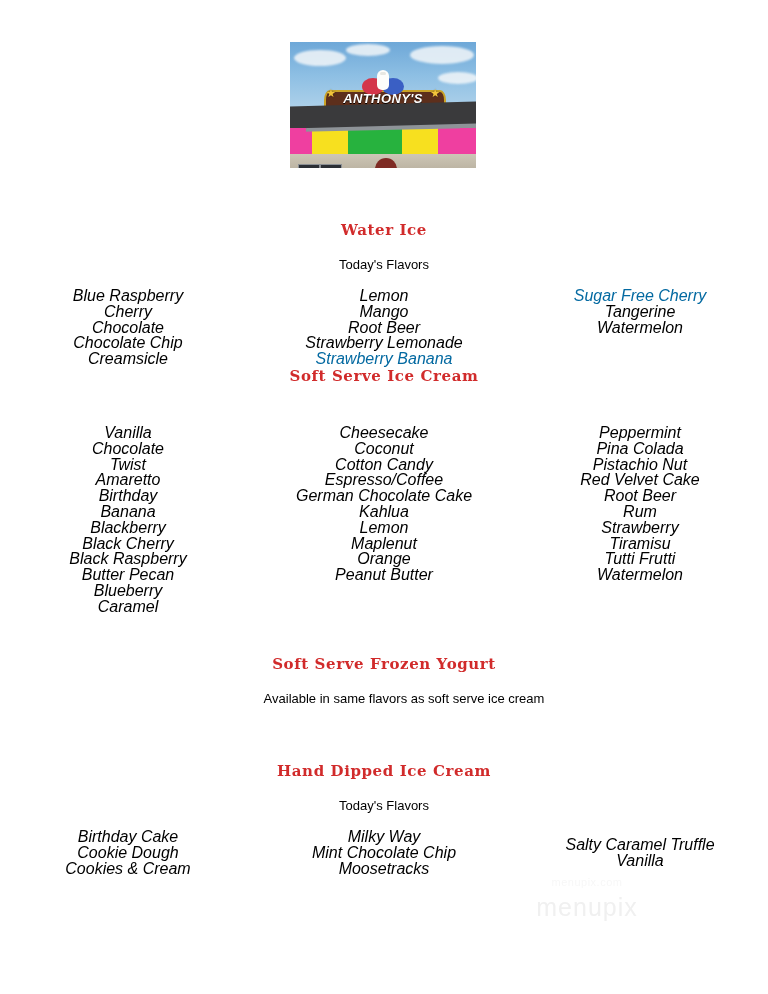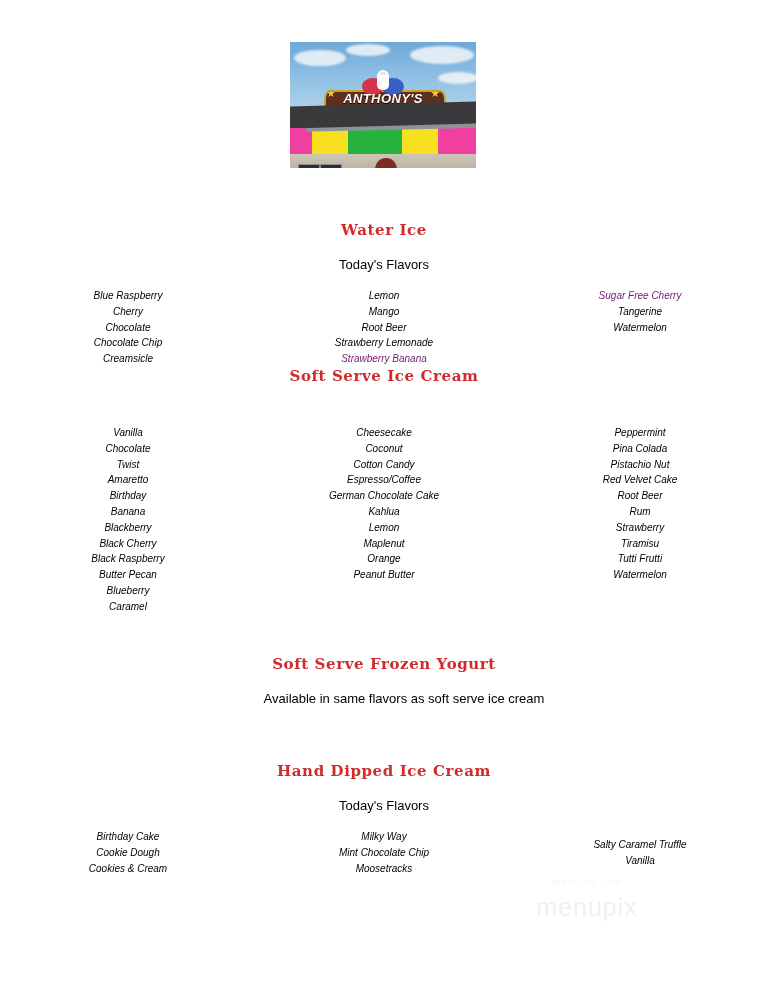--- a/index.html
+++ b/index.html
@@ -223,27 +223,27 @@
     width: 768px;
     display: flex;
   }
   .col {
     flex: 0 0 256px;
     width: 256px;
     text-align: center;
   }
   .col .flavor {
     font-style: italic;
-    font-size: 10px;
+    font-size: 16px;
     line-height: 15.8px;
     color: #000;
     white-space: nowrap;
   }
   .col .flavor.hl {
-    color: #701a75;
+    color: #0369a1;
   }
 
   
   .watermark {
     position: absolute;
     left: 512px;
     top: 893px;
     width: 150px;
     text-align: center;
     font-size: 25px;

